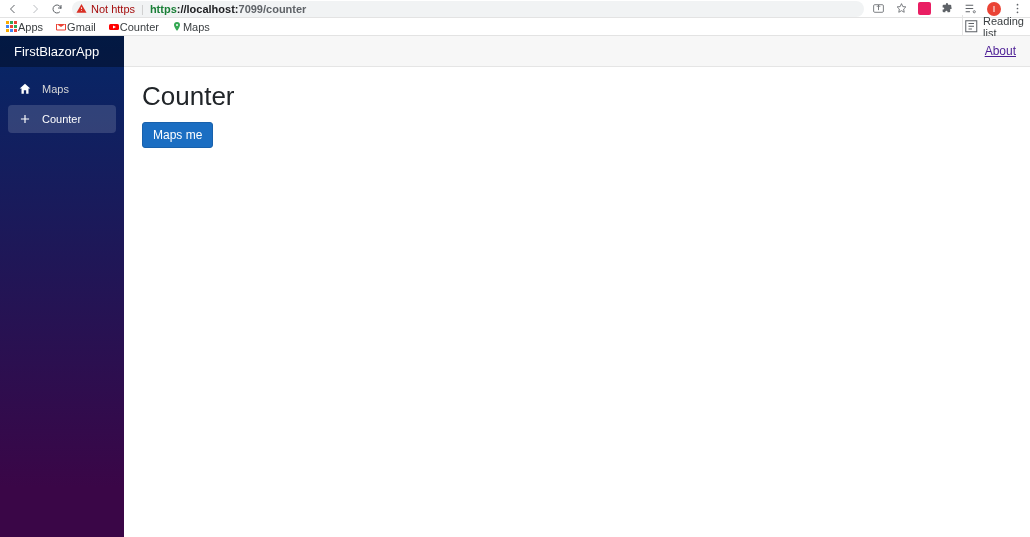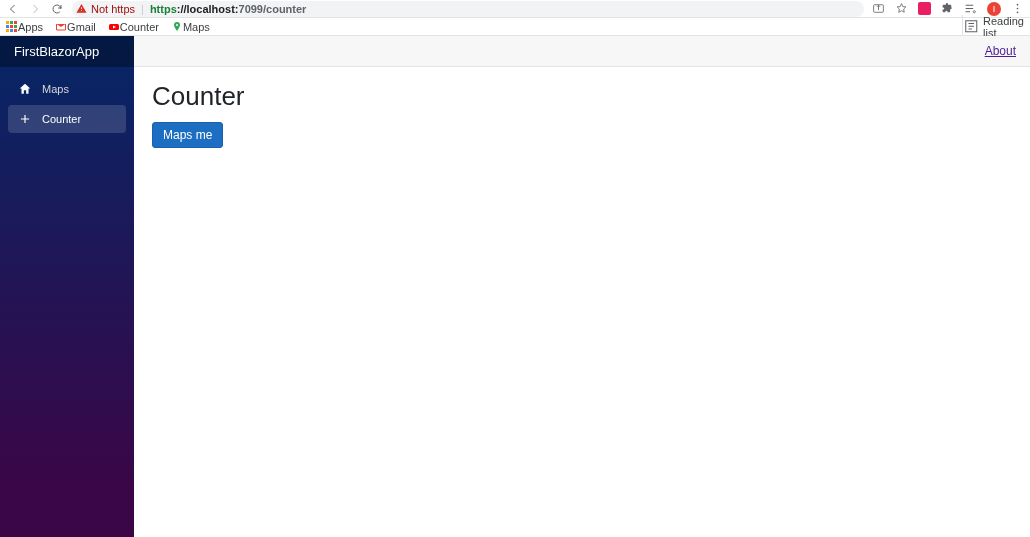--- a/index.html
+++ b/index.html
@@ -26,21 +26,21 @@
   .bm svg { width:12px; height:12px; }
   .apps-ic { width:12px; height:12px; display:grid; grid-template-columns:repeat(3,3px); grid-template-rows:repeat(3,3px); gap:1px;}
   .apps-ic span { background:#f9ab00; }
   .apps-ic span:nth-child(2){background:#34a853;} .apps-ic span:nth-child(3){background:#ea4335;}
   .apps-ic span:nth-child(4){background:#4285f4;} .apps-ic span:nth-child(5){background:#ea4335;} .apps-ic span:nth-child(6){background:#34a853;}
   .apps-ic span:nth-child(7){background:#f9ab00;} .apps-ic span:nth-child(8){background:#4285f4;} .apps-ic span:nth-child(9){background:#ea4335;}
   .bm-right { margin-left:auto; display:flex; align-items:center; gap:4px; padding-left:0; border-left:1px solid #e3e3e3;}
 
   
   .app { flex:1; display:flex; min-height:0; }
-  .sidebar { width:134px; background: linear-gradient(180deg, #052767 0%, #3a0647 90%); color:#fff; display:flex; flex-direction:column; }
+  .sidebar { width:124px; background: linear-gradient(180deg, #052767 0%, #3a0647 90%); color:#fff; display:flex; flex-direction:column; }
   .brand { height:31px; background:rgba(0,0,0,0.35); display:flex; align-items:center; padding-left:14px; font-size:13px; }
   .nav { padding:8px; display:flex; flex-direction:column; gap:2px;}
   .nav-item { height:28px; border-radius:4px; display:flex; align-items:center; gap:10px; padding:0 10px; font-size:11px; color:#d7d7d7; cursor:pointer;}
   .nav-item.active { background:rgba(255,255,255,0.15); color:#fff;}
   .nav-item svg { width:14px; height:14px; flex-shrink:0; }
 
   .main { flex:1; display:flex; flex-direction:column; }
   .top-row { height:31px; background:#f7f7f7; border-bottom:1px solid #e5e5e5; display:flex; align-items:center; justify-content:flex-end; padding-right:14px;}
   .about-link { color:#4c1d95; font-size:12px; text-decoration:underline; }
   .content { padding:14px 18px; color:#212529; }

